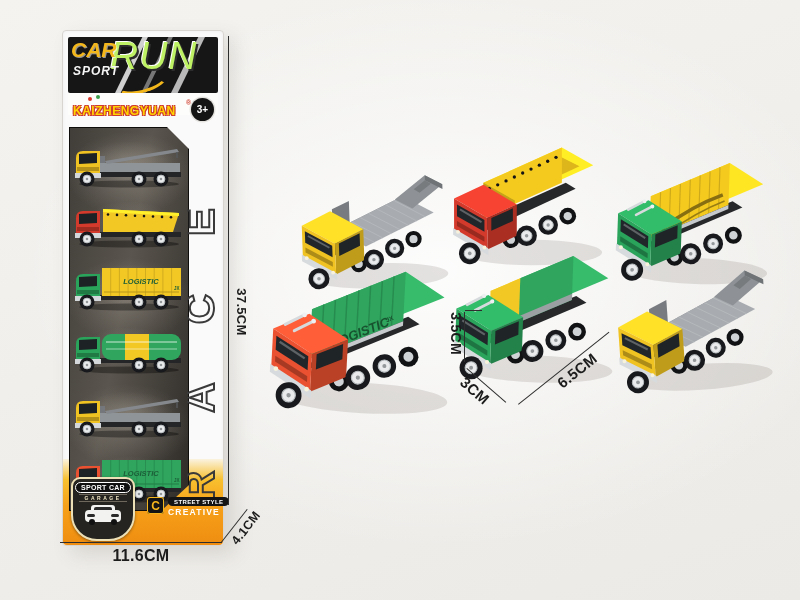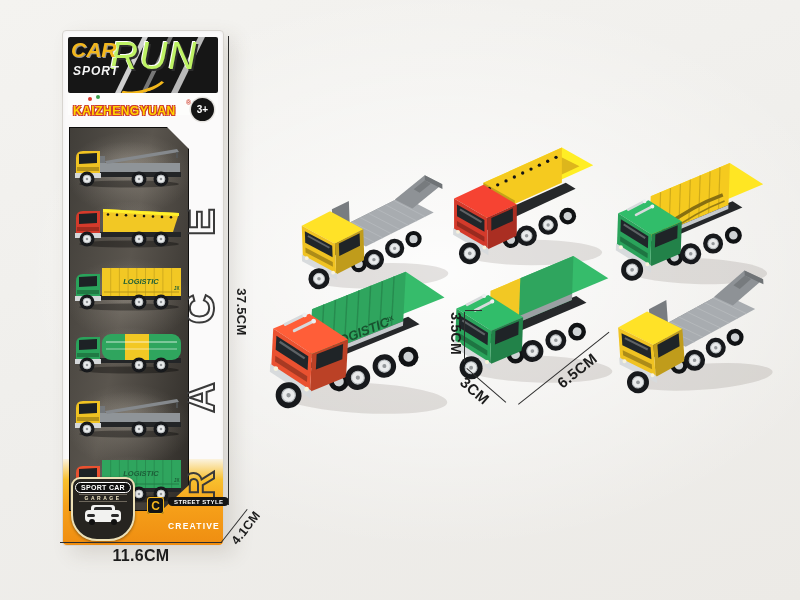--- a/index.html
+++ b/index.html
@@ -56,21 +56,21 @@
   .bg-pill{margin:3px auto 1px;width:fit-content;background:#101010;border:1px solid #fff;border-radius:7px;
     color:#fff;font-size:7px;font-weight:bold;padding:1px 5px;letter-spacing:0.3px;white-space:nowrap;}
   .bg-banner{text-align:center;color:#efe5c4;font-size:5px;font-weight:bold;letter-spacing:2.5px;
     border-top:1px solid #6d675c;border-bottom:1px solid #6d675c;margin:1px 6px;}
   .bg-car{display:block;margin:2px auto 0;}
   .badge-street{position:absolute;left:84px;top:466px;z-index:4;display:flex;align-items:flex-start;gap:4px;}
   .bs-logo{width:17px;height:17px;background:#141414;border-radius:3px;color:#f5b51c;font-size:12px;font-weight:900;
     display:flex;align-items:center;justify-content:center;box-shadow:inset 0 0 0 1px #f5b51c;}
   .bs-pill{background:#141414;border-radius:6px;color:#fff;font-size:6px;font-weight:bold;letter-spacing:0.4px;
     padding:1.5px 6px;width:fit-content;white-space:nowrap;}
-  .bs-creative{color:#fff;font-size:8.5px;font-weight:bold;letter-spacing:1.2px;margin-top:15px;}
+  .bs-creative{color:#fff;font-size:8.5px;font-weight:bold;letter-spacing:1.2px;margin-top:1px;}
 
   
   .dim{position:absolute;color:#1c1c1c;font-weight:bold;letter-spacing:0.3px;z-index:6;}
   .dim-vline{left:228px;top:36px;height:469px;border-left:1.4px solid #2e2e2e;width:0;}
   .dim-text37{left:212px;top:304px;width:58px;height:16px;transform:rotate(90deg);font-size:13px;text-align:center;}
   .dim-hline{left:60px;top:542px;width:162px;border-top:1.4px solid #2e2e2e;height:0;}
   .dim-text116{left:85px;top:547px;width:112px;text-align:center;font-size:16px;}
   .dim-dline41{left:221px;top:542px;width:42px;border-top:1.4px solid #2e2e2e;height:0;transform:rotate(-52deg);transform-origin:0 0;}
   .dim-text41{left:224px;top:521px;width:44px;transform:rotate(-52deg);font-size:12.5px;text-align:center;}
   .dim-vline35{left:464px;top:312px;height:50px;border-left:1.3px solid #2e2e2e;width:0;}

